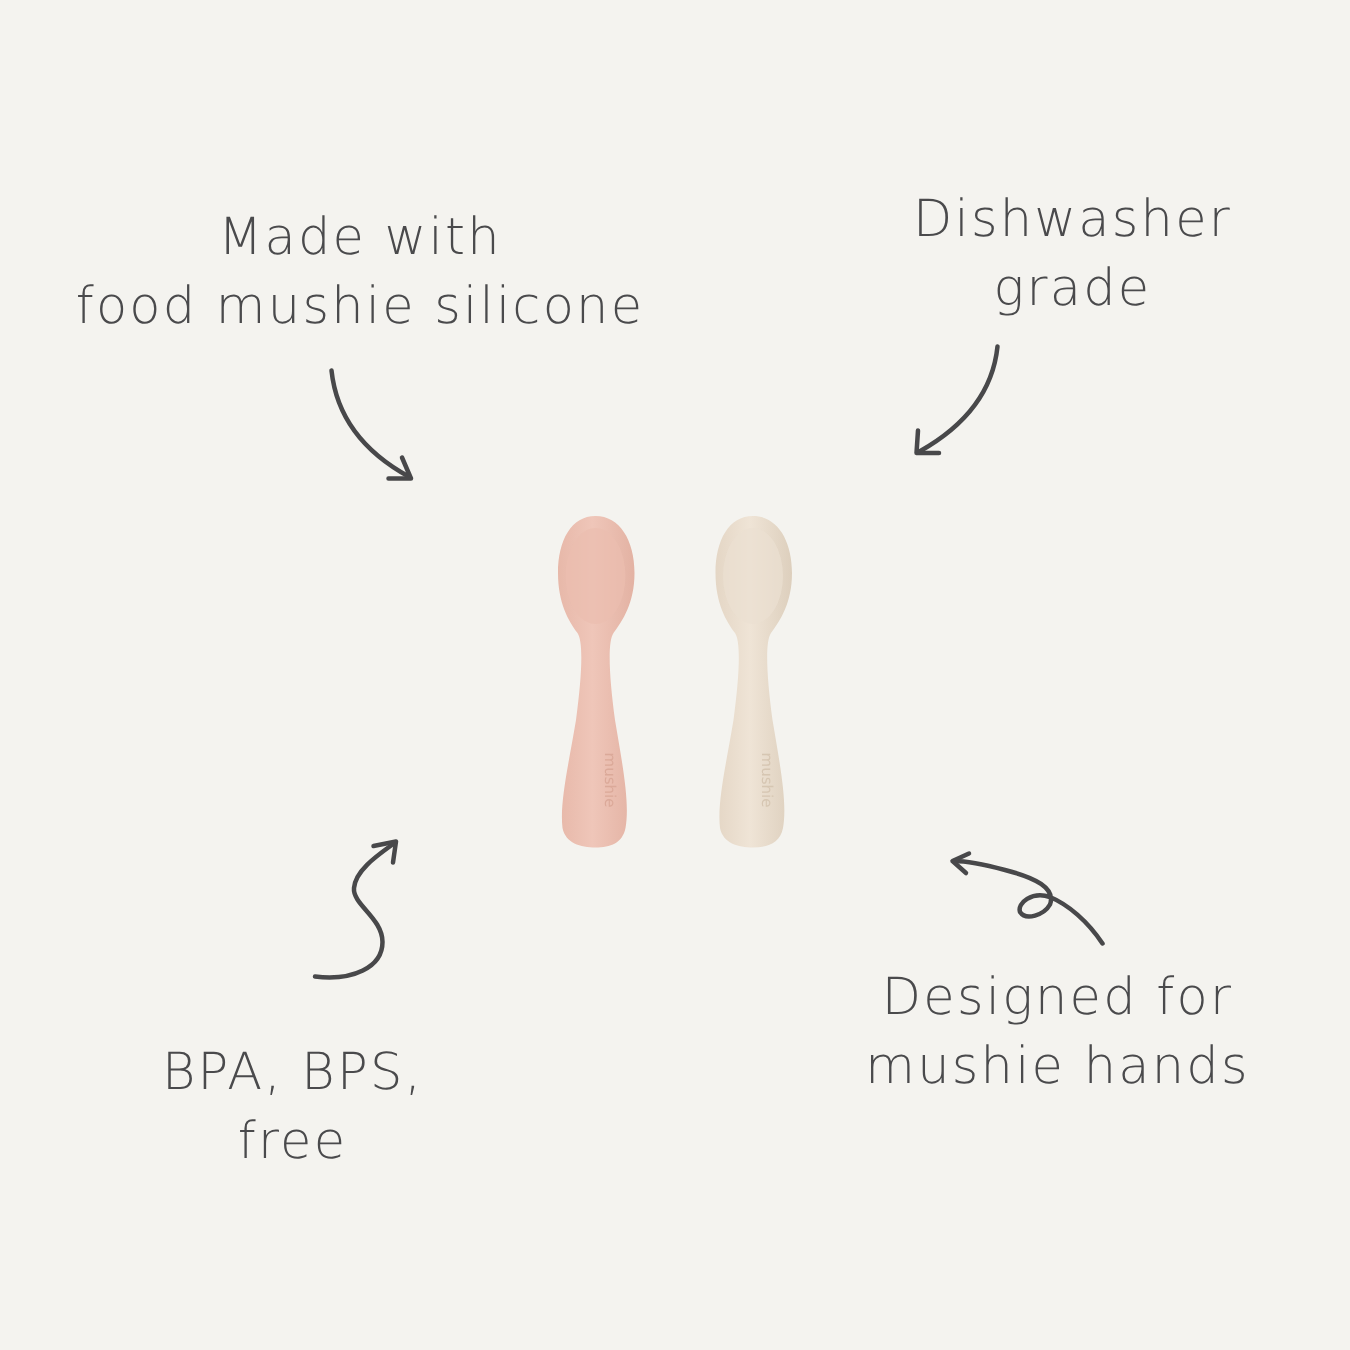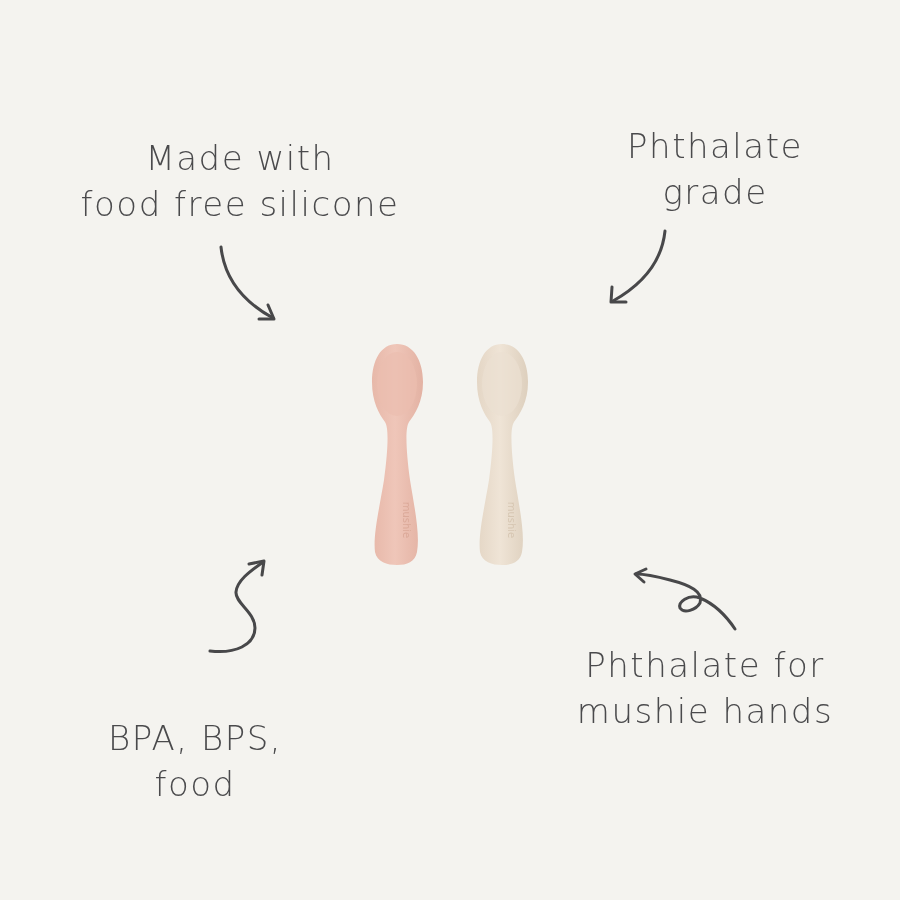--- a/index.html
+++ b/index.html
@@ -27,21 +27,21 @@
       font-weight: 300;
       color: #4a4a4c;
       font-size: 34px;
       line-height: 46px;
       letter-spacing: 1.5px;
       white-space: nowrap;
     }
     .callout .line { display: block; }
     #callout-silicone { left: 50px; top: 135px; width: 380px; }
     #callout-dishwasher { left: 590px; top: 123px; width: 250px; }
-    #callout-bpa { left: 45px; top: 715px; width: 300px; text-align: center; }
+    #callout-bpa { left: 45px; top: 692px; width: 300px; text-align: center; }
     #callout-hands { left: 570px; top: 642px; width: 270px; }
 
     .arrow {
       position: absolute;
       left: 0; top: 0;
       width: 900px; height: 900px;
       pointer-events: none;
     }
     .arrow path {
       fill: none;
@@ -54,35 +54,35 @@
       position: absolute;
     }
   </style>
 </head>
 <body>
 
 <div class="canvas">
 
   <div class="callout" id="callout-silicone">
     <span class="line">Made with</span>
-    <span class="line">food free silicone</span>
+    <span class="line">food mushie silicone</span>
   </div>
 
   <div class="callout" id="callout-dishwasher">
-    <span class="line">Phthalate</span>
+    <span class="line">Dishwasher</span>
     <span class="line">grade</span>
   </div>
 
   <div class="callout" id="callout-bpa">
     <span class="line">BPA, BPS,</span>
-    <span class="line">food</span>
+    <span class="line">free</span>
   </div>
 
   <div class="callout" id="callout-hands">
-    <span class="line">Phthalate for</span>
+    <span class="line">Designed for</span>
     <span class="line">mushie hands</span>
   </div>
 
   <svg class="arrow" viewBox="0 0 900 900">
 
     <g>
       <path d="M221 247 C 224 275, 240 300, 273 318"></path>
       <path d="M259 319 L 274 319 L 268 305"></path>
     </g>
 

